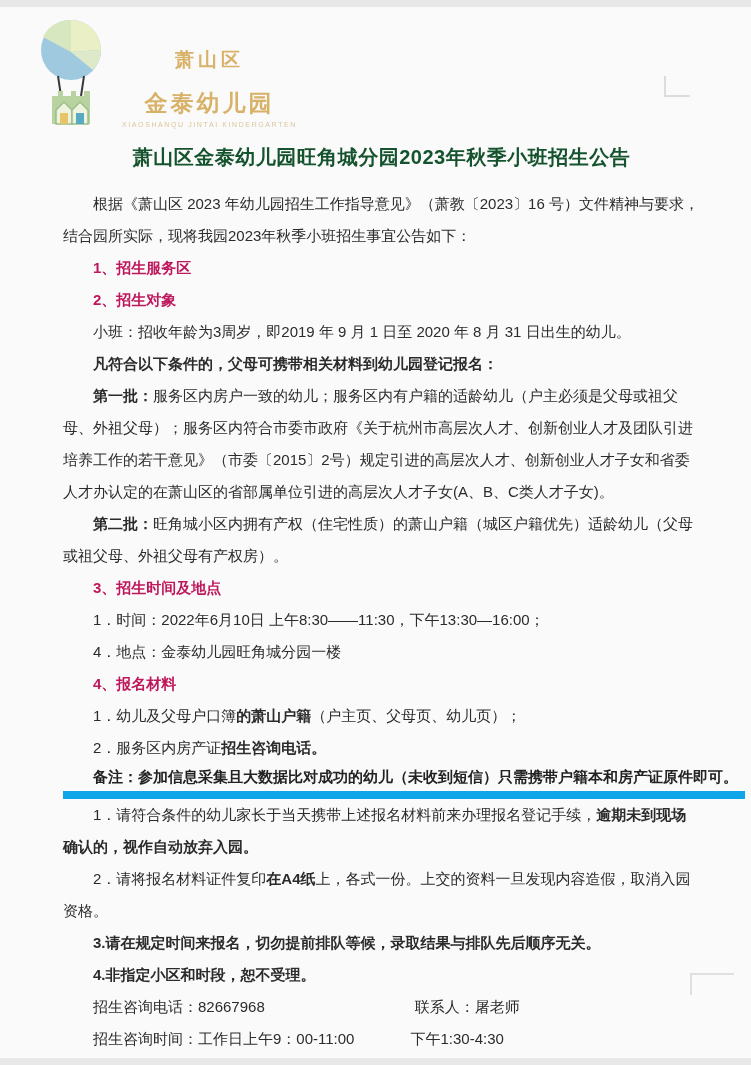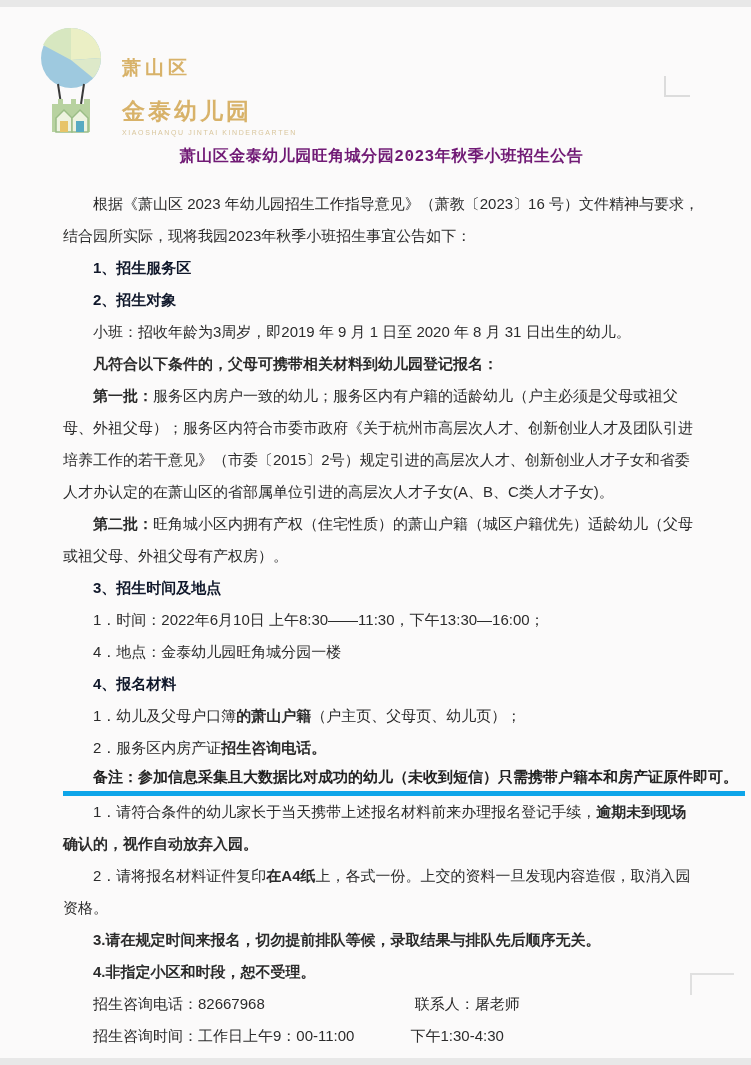--- a/index.html
+++ b/index.html
@@ -6,37 +6,37 @@
   body{
     width:751px;height:1065px;position:relative;overflow:hidden;
     background:#fbfafa;color:#2b2b2b;
     font-family:"Liberation Sans","DejaVu Sans",sans-serif;
   }
   .strip{position:absolute;left:0;width:100%;height:7px;background:#e8e8e8;}
   #strip-top{top:0}
   #strip-bottom{bottom:0}
 
   
-  .logo-row{position:absolute;top:24px;left:30px;display:flex;align-items:flex-start;gap:10px;}
+  .logo-row{position:absolute;top:16px;left:30px;display:flex;align-items:flex-start;gap:10px;text-align:center;}
   .logo-text{margin-top:32px;color:#d8b269;font-weight:bold;}
   .logo-line1{font-size:19px;letter-spacing:4px;line-height:24px;}
   .logo-line2{font-size:23px;letter-spacing:3px;line-height:30px;margin-top:16px;}
   .logo-tagline{font-size:7px;font-weight:normal;letter-spacing:1.6px;color:#d9c69d;margin-top:3px;}
 
   
   .doc{position:absolute;top:142px;left:63px;right:51px;}
-  .doc-title{font-size:16px;font-weight:bold;color:#701a75;text-align:center;
-    letter-spacing:0.5px;margin:0 0 16px 0;line-height:30px;font-family:Liberation Mono, monospace;}
+  .doc-title{font-size:20px;font-weight:bold;color:#14532d;text-align:center;
+    letter-spacing:0.5px;margin:0 0 16px 0;line-height:30px;}
   .doc p{margin:0;font-size:15px;line-height:32px;}
   .indent{text-indent:2em;}
-  .head{font-weight:bold;color:#0f172a;}
+  .head{font-weight:bold;color:#be185d;}
   .b{font-weight:bold;}
   .note-underline{
     font-size:15px;line-height:26px;font-weight:bold;color:#222;
-    padding-left:2em;border-bottom:5px solid #0ea5e9;margin-right:-45px;padding-bottom:1px;
+    padding-left:2em;border-bottom:8px solid #0ea5e9;margin-right:-45px;padding-bottom:1px;
   }
   .gap-contact{display:inline-block;width:150px;}
   .gap-time{display:inline-block;width:56px;}
 
   
   .sign1{text-align:right;padding-right:22px;}
   .sign2{padding-left:389px;}
   .sign-date{padding-left:419px;}
 
   

